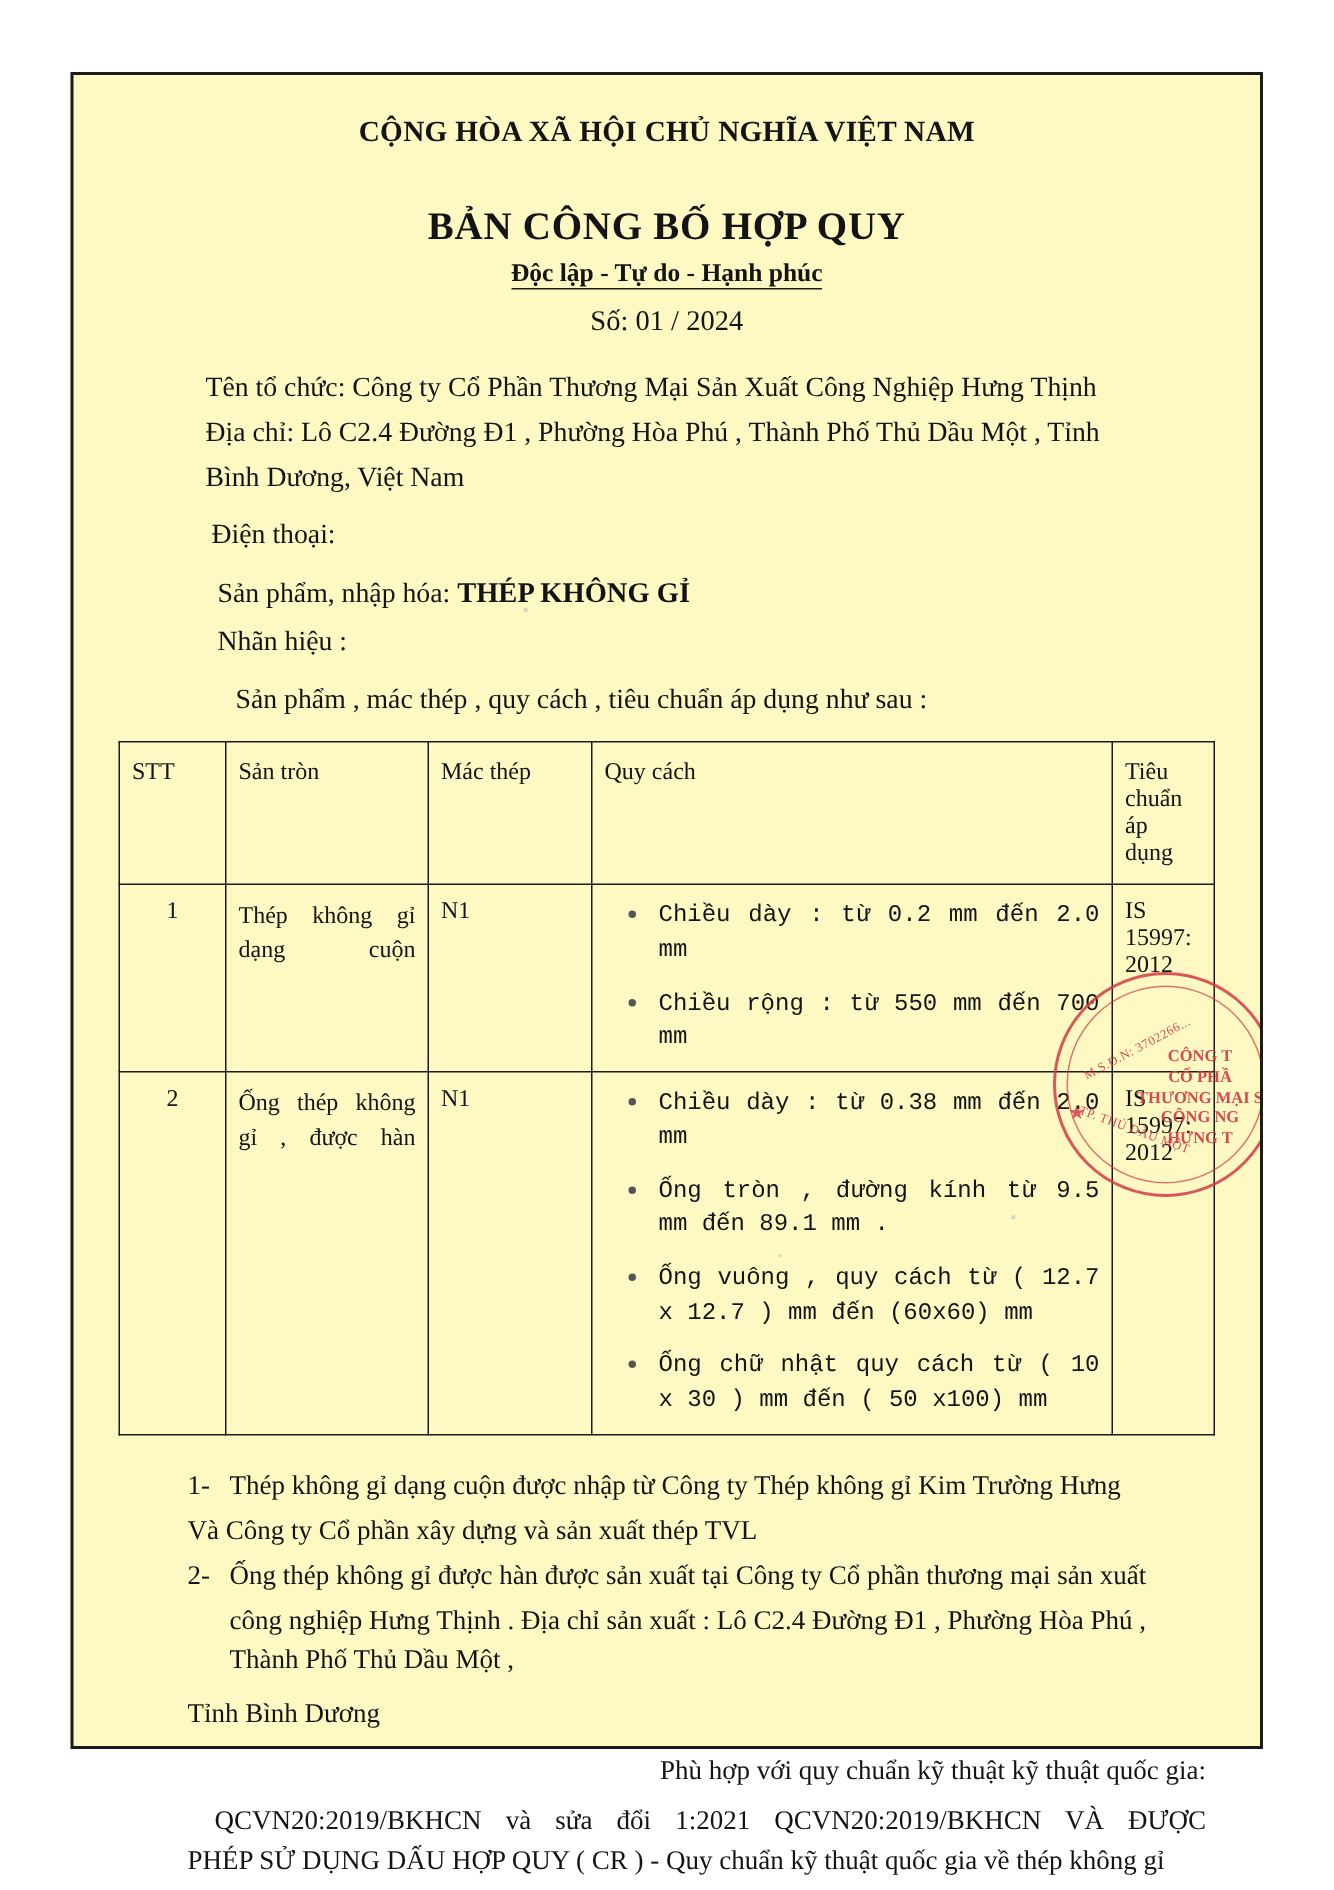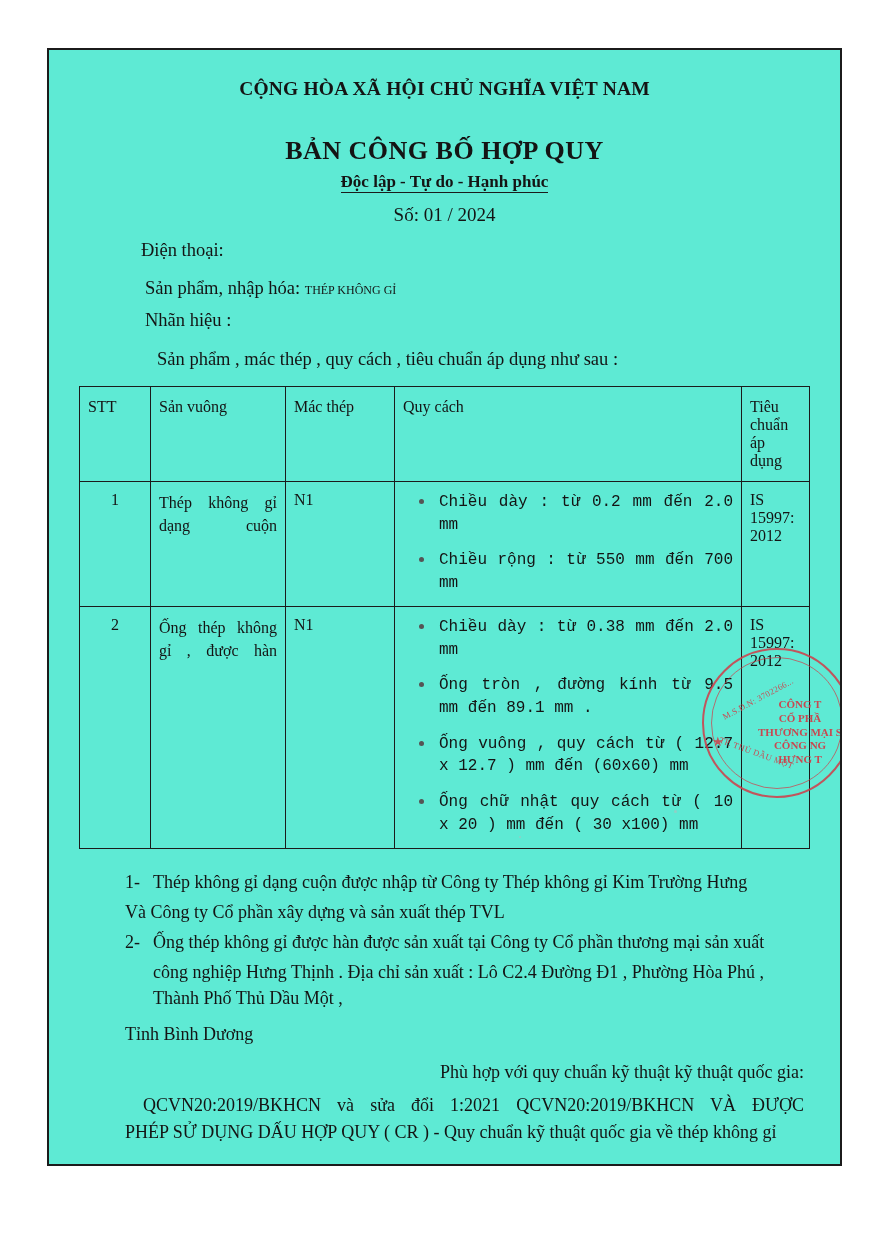--- a/index.html
+++ b/index.html
@@ -18,21 +18,21 @@
 
   
   .page-frame {
     position: absolute;
     left: 47px;
     top: 48px;
     width: 795px;
     height: 1118px;
     border: 2px solid #1b1b1b;
     box-sizing: border-box;
-    background: #5eead4;
+    background: #fef9c3;
   }
 
   .inner {
     position: absolute;
     left: 0; top: 0; right: 0; bottom: 0;
     padding: 22px 30px 10px 30px;
     box-sizing: border-box;
   }
 
   .center { text-align: center; }
@@ -77,21 +77,21 @@
     margin-top: 14px;
     font-size: 18.5px;
     padding-left: 62px;
   }
 
   .product-line {
     margin-top: 17px;
     font-size: 18.5px;
     padding-left: 66px;
   }
-  .product-line b { font-weight: normal; font-size: 12px; }
+  .product-line b { font-weight: bold; font-size: 19px; }
 
   .brand-line {
     margin-top: 11px;
     font-size: 18.5px;
     padding-left: 66px;
   }
 
   .intro-line {
     margin-top: 18px;
     font-size: 18.5px;
@@ -283,37 +283,42 @@
 
 <div class="page-frame">
   <div class="inner">
 
     <div class="center nation">CỘNG HÒA XÃ HỘI CHỦ NGHĨA VIỆT NAM</div>
     <div class="center doc-title">BẢN CÔNG BỐ HỢP QUY</div>
 
     <div class="center motto"><span>Độc lập - Tự do - Hạnh phúc</span></div>
     <div class="center doc-number">Số: 01 / 2024</div>
 
+    <div class="org-block">
+      <div class="org-line">Tên tổ chức: Công ty Cổ Phần Thương Mại Sản Xuất Công Nghiệp Hưng Thịnh</div>
+      <div class="org-line">Địa chỉ: Lô C2.4 Đường Đ1 , Phường Hòa Phú , Thành Phố Thủ Dầu Một , Tỉnh</div>
+      <div class="org-line">Bình Dương, Việt Nam</div>
+    </div>
 
     <div class="phone">Điện thoại:</div>
 
     <div class="product-line">
       <span>Sản phẩm, nhập hóa:</span>
       <b>THÉP KHÔNG GỈ</b>
     </div>
 
     <div class="brand-line">Nhãn hiệu :</div>
 
     <div class="intro-line">Sản phẩm , mác thép , quy cách , tiêu chuẩn áp dụng như sau :</div>
 
     <table class="spec">
       <thead>
         <tr>
           <th class="col-stt">STT</th>
-          <th class="col-prod">Sản vuông</th>
+          <th class="col-prod">Sản tròn</th>
           <th class="col-grade">Mác thép</th>
           <th class="col-spec">Quy cách</th>
           <th class="col-std">Tiêu chuẩn áp dụng</th>
         </tr>
       </thead>
       <tbody>
         <tr>
           <td class="c-stt">1</td>
           <td class="justify2">Thép không gỉ dạng cuộn</td>
           <td class="c-grade">N1</td>
@@ -327,21 +332,21 @@
         </tr>
         <tr>
           <td class="c-stt">2</td>
           <td class="justify2">Ống thép không gỉ , được hàn</td>
           <td class="c-grade">N1</td>
           <td>
             <ul class="bullets">
               <li>Chiều dày : từ 0.38 mm đến 2.0 mm</li>
               <li>Ống tròn , đường kính từ 9.5 mm đến 89.1 mm .</li>
               <li>Ống vuông , quy cách từ ( 12.7 x 12.7 ) mm đến (60x60) mm</li>
-              <li>Ống chữ nhật quy cách từ ( 10 x 20 ) mm đến ( 30 x100) mm</li>
+              <li>Ống chữ nhật quy cách từ ( 10 x 30 ) mm đến ( 50 x100) mm</li>
             </ul>
           </td>
           <td>IS 15997: 2012</td>
         </tr>
       </tbody>
     </table>
 
     <div class="notes">
       <div class="note-item">
         <div class="note-num">1-</div>

